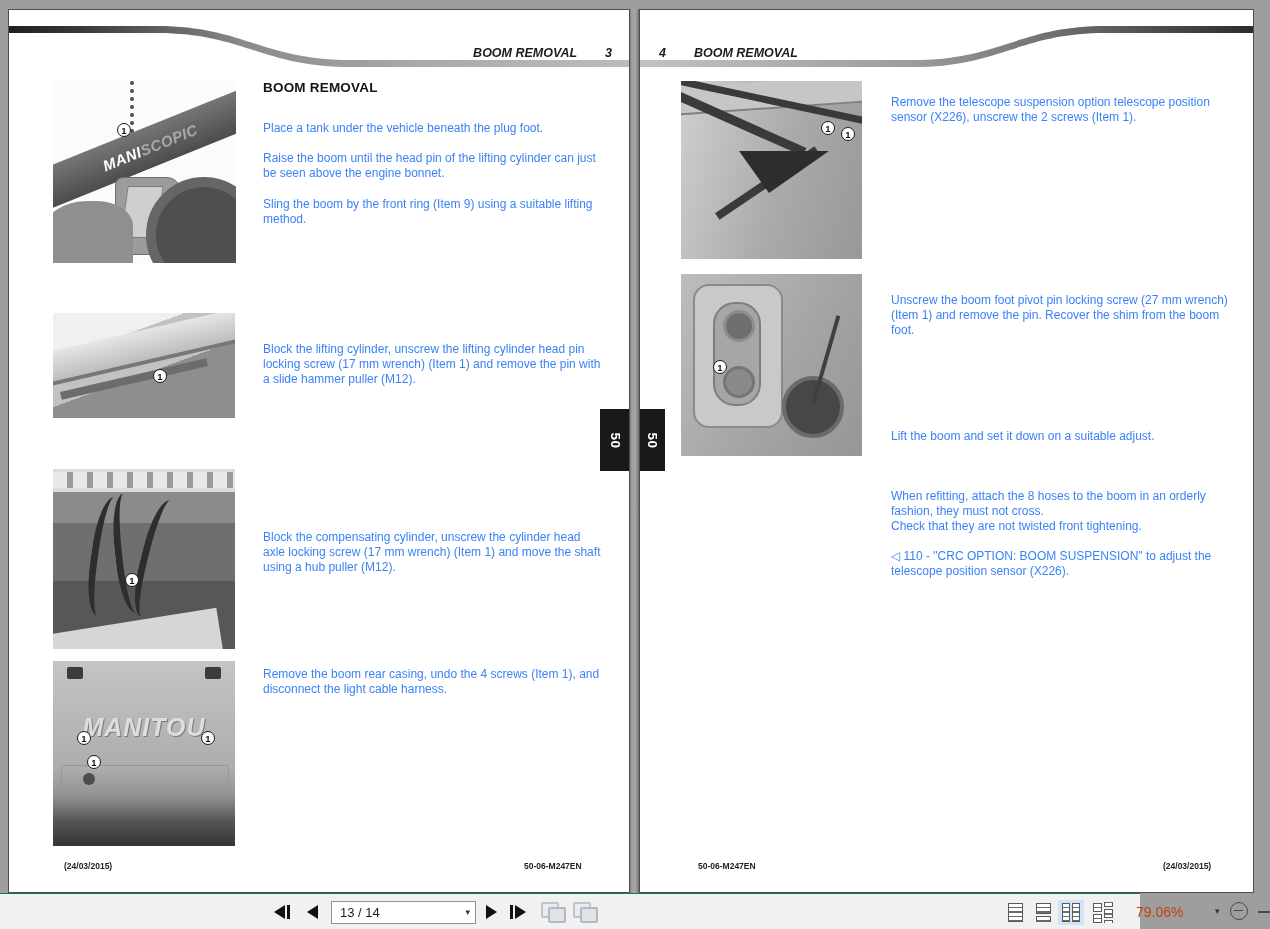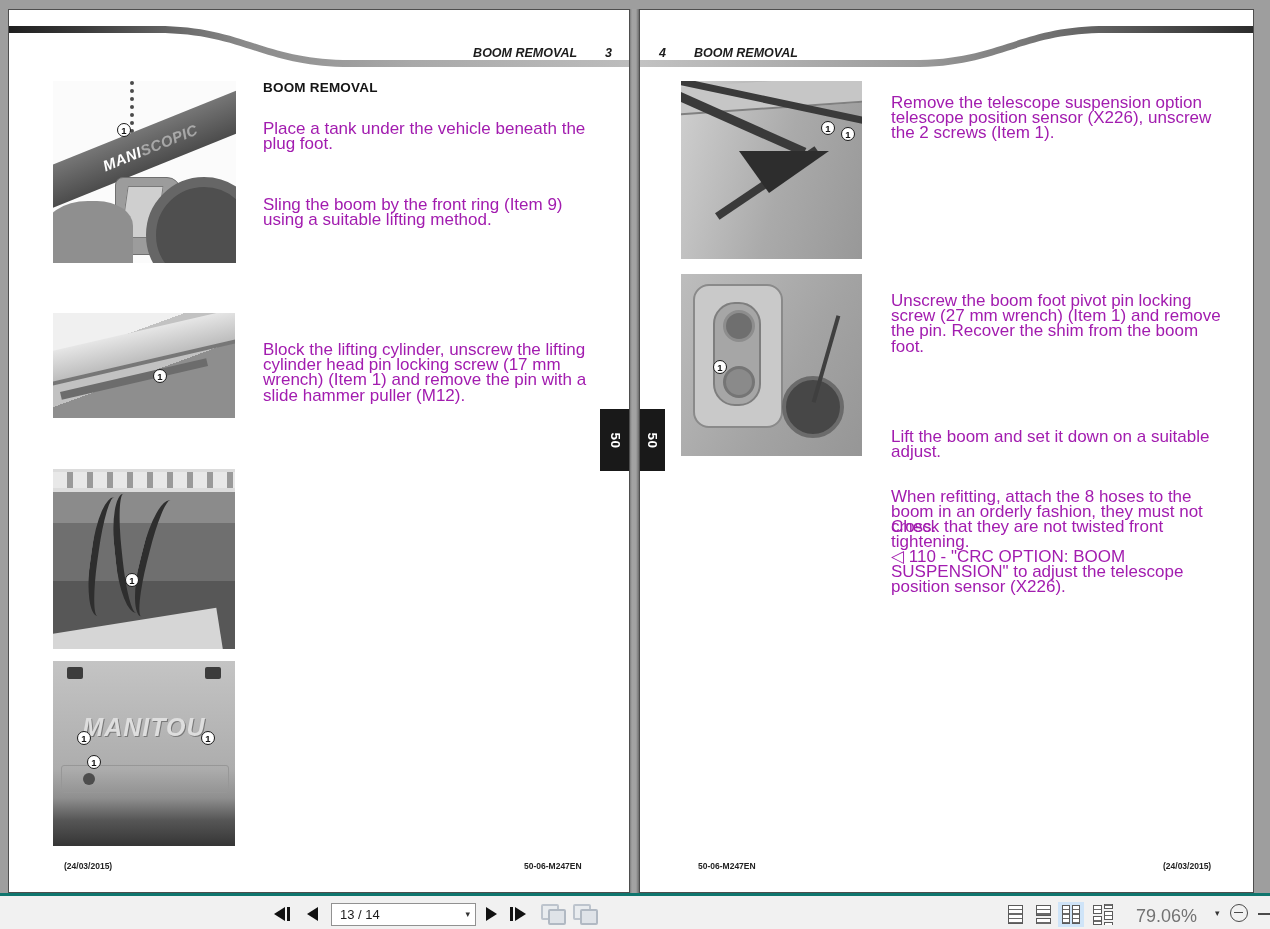--- a/index.html
+++ b/index.html
@@ -11,22 +11,22 @@
   #page-right{left:639px;width:615px;}
   .page-gap{position:absolute;left:629px;top:9px;width:10px;height:884px;
         background:linear-gradient(90deg,#6d6d6d,#a2a2a2 30%,#a2a2a2 70%,#6d6d6d);}
   .swoosh{position:absolute;left:0;top:0;width:100%;height:70px;}
   .hdr{position:absolute;top:36px;display:flex;gap:28px;align-items:baseline;
        font-style:italic;font-weight:bold;font-size:12.5px;color:#1c1c1c;}
   .hdr-l{right:17px;}
   .hdr-r{left:19px;}
   .sec-title{position:absolute;left:254px;top:70px;font-weight:bold;
        font-size:13.5px;color:#151515;letter-spacing:.2px;}
-  .para{position:absolute;width:338px;font-size:17px;line-height:15.2px;
-       color:#a21caf;}
+  .para{position:absolute;width:338px;font-size:12px;line-height:15.2px;
+       color:#3b82f6;}
   .pl{left:254px;} .pr{left:251px;}
   .footer{position:absolute;top:851px;font-size:8.5px;font-weight:bold;color:#222;}
   .tab{position:absolute;top:399px;height:62px;background:#191919;color:#fff;
        display:flex;align-items:center;justify-content:center;z-index:4;}
   .tab span{transform:rotate(90deg);font-size:13.5px;font-weight:bold;letter-spacing:.5px;}
   .photo{position:absolute;overflow:hidden;}
   .callout{position:absolute;width:14px;height:14px;border:1.3px solid #1a1a1a;
        border-radius:50%;background:#fff;color:#111;font-size:9.5px;font-weight:bold;
        text-align:center;line-height:13px;z-index:5;box-sizing:border-box;}
   
@@ -91,22 +91,22 @@
        border-radius:22px;border:2px solid #7e7e7e;}
   .c6a{position:absolute;left:8px;top:6px;width:26px;height:26px;border-radius:50%;
        background:#6f6f6f;border:3px solid #8d8d8d;}
   .c6b{position:absolute;left:8px;top:62px;width:26px;height:26px;border-radius:50%;
        background:#8a8a8a;border:3px solid #757575;}
   .hole6{position:absolute;right:18px;bottom:18px;width:54px;height:54px;border-radius:50%;
        background:#474747;border:4px solid #6b6b6b;}
   .pipe6{position:absolute;right:34px;top:40px;width:4px;height:90px;background:#3f3f3f;
        transform:rotate(16deg);}
   
-  .toolbar{position:absolute;left:0;top:893px;width:1270px;height:36px;background:#f1f1f1;
-       border-top:3px solid #0f766e;box-sizing:border-box;}
+  .toolbar{position:absolute;left:0;top:893px;width:1140px;height:36px;background:#f1f1f1;
+       border-top:1px solid #0f766e;box-sizing:border-box;}
   .tbtn{position:absolute;display:flex;align-items:center;gap:2px;cursor:default;}
   .tri-l{width:0;height:0;border-top:7px solid transparent;border-bottom:7px solid transparent;
        border-right:11px solid #111;}
   .tri-r{width:0;height:0;border-top:7px solid transparent;border-bottom:7px solid transparent;
        border-left:11px solid #111;}
   .vbar{width:3px;height:14px;background:#111;}
   .combo{position:absolute;left:331px;top:7px;width:145px;height:23px;background:#fff;
        border:1px solid #919191;box-sizing:border-box;font-size:13px;color:#1d1d1d;
        line-height:21px;padding-left:8px;}
   .combo .caret{position:absolute;right:5px;top:0;font-size:9px;color:#333;line-height:21px;}
@@ -121,21 +121,21 @@
   .pg{background:repeating-linear-gradient(180deg,transparent 0 3px,#6a6a6a 3px 4.5px),#fff;
        border:1.5px solid #5a5a5a;box-sizing:border-box;}
   .pg.full{width:15px;height:19px;}
   .pg.half{width:8px;height:19px;}
   .stackwrap{position:relative;width:15px;height:19px;overflow:hidden;}
   .stackwrap .s1{position:absolute;left:0;top:0;width:15px;height:11px;}
   .stackwrap .s2{position:absolute;left:0;top:13px;width:15px;height:10px;}
   .quadwrap{position:relative;width:21px;height:21px;overflow:hidden;}
   .quadwrap .q{position:absolute;width:9px;height:9px;}
   .q1{left:0;top:1px;} .q2{left:0;top:12px;} .q3{left:11px;top:-4px;} .q4{left:11px;top:7px;} .q5{left:11px;top:18px;}
-  .zoomtxt{position:absolute;left:1136px;top:10px;font-size:18px;color:#737373;}
+  .zoomtxt{position:absolute;left:1136px;top:10px;font-size:14px;color:#c2410c;}
   .caret2{position:absolute;left:1215px;top:12px;font-size:9px;color:#333;}
   .minus{position:absolute;left:1230px;top:8px;width:18px;height:18px;border:1.6px solid #4a4a4a;
        border-radius:50%;box-sizing:border-box;}
   .minus::after{content:"";position:absolute;left:3px;top:6.5px;width:9px;height:1.8px;background:#4a4a4a;}
   .slider{position:absolute;left:1258px;top:16.5px;width:12px;height:2.5px;background:#4a4a4a;}
 </style>
 </head>
 <body>
 
 <div class="page-gap"></div>
@@ -168,48 +168,51 @@
     </div>
     <div class="cab1">
         <div class="cab1w"></div>
       </div>
     <div class="hood1"></div>
     <div class="wheel1"></div>
     <div class="callout" style="left:64px;top:42px">1</div>
   </div>
 
   <div class="para pl" style="top:111px">Place a tank under the vehicle beneath the plug foot.</div>
+  <div class="para pl" style="top:141px">Raise the boom until the head pin of the lifting cylinder can just be seen above the engine bonnet.</div>
   <div class="para pl" style="top:187px">Sling the boom by the front ring (Item 9) using a suitable lifting method.</div>
 
   <div class="photo" id="photo2">
     <div class="slab2"></div>
     <div class="rod2"></div>
     <div class="callout" style="left:100px;top:56px">1</div>
   </div>
   <div class="para pl" style="top:332px">Block the lifting cylinder, unscrew the lifting cylinder head pin locking screw (17 mm wrench) (Item 1) and remove the pin with a slide hammer puller (M12).</div>
 
   <div class="photo" id="photo3">
     <div class="win3"></div>
     <div class="hose h1"></div>
     <div class="hose h2"></div>
     <div class="hose h3"></div>
     <div class="edge3"></div>
     <div class="callout" style="left:72px;top:104px">1</div>
   </div>
+  <div class="para pl" style="top:520px">Block the compensating cylinder, unscrew the cylinder head axle locking screw (17 mm wrench) (Item 1) and move the shaft using a hub puller (M12).</div>
 
   <div class="photo" id="photo4">
     <div class="lamp" style="left:14px"></div>
     <div class="lamp" style="right:14px"></div>
     <div class="brand4">MANITOU</div>
     <div class="seam4"></div>
     <div class="knob4"></div>
     <div class="callout" style="left:24px;top:70px">1</div>
     <div class="callout" style="left:148px;top:70px">1</div>
     <div class="callout" style="left:34px;top:94px">1</div>
   </div>
+  <div class="para pl" style="top:657px">Remove the boom rear casing, undo the 4 screws (Item 1), and disconnect the light cable harness.</div>
 
   <div class="tab" style="right:-1px;width:30px">
     <span>50</span>
   </div>
 
   <div class="footer" style="left:55px">(24/03/2015)</div>
   <div class="footer" style="left:515px">50-06-M247EN</div>
 </div>
 
 <div class="page" id="page-right">

